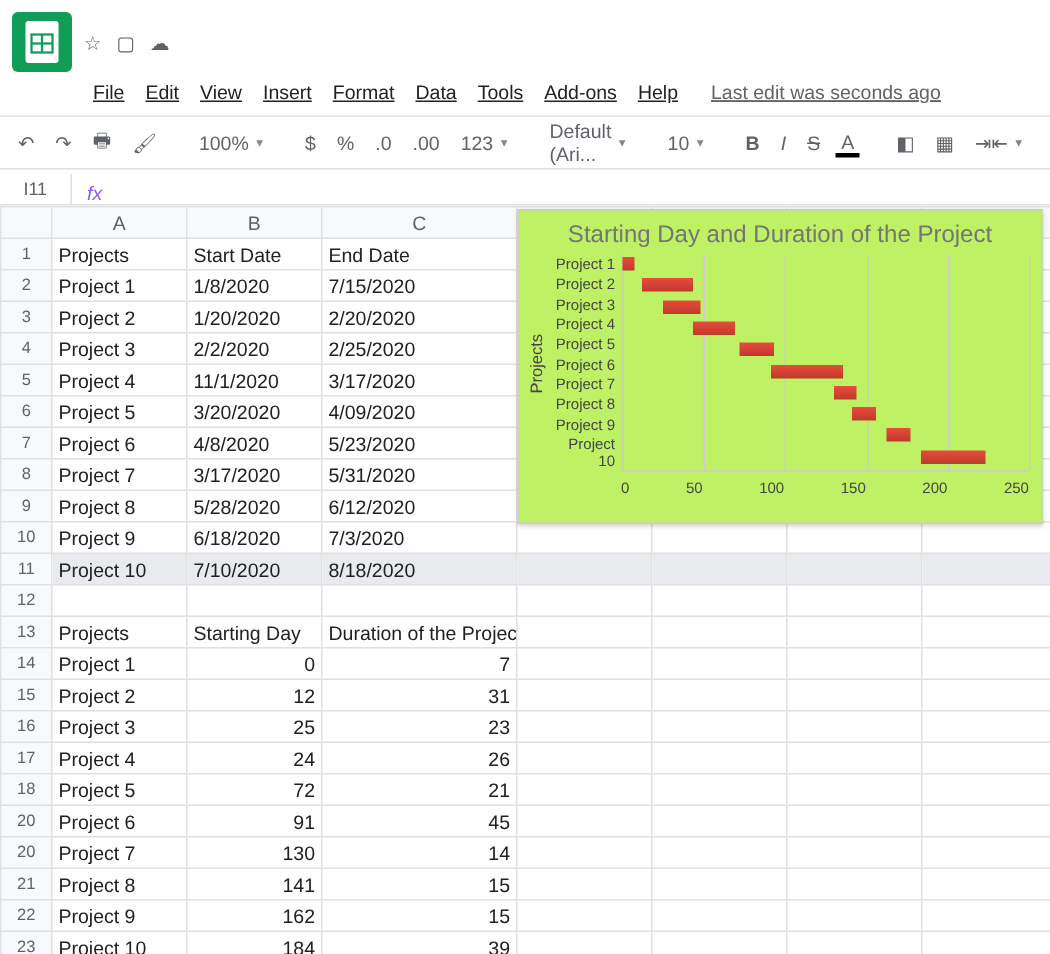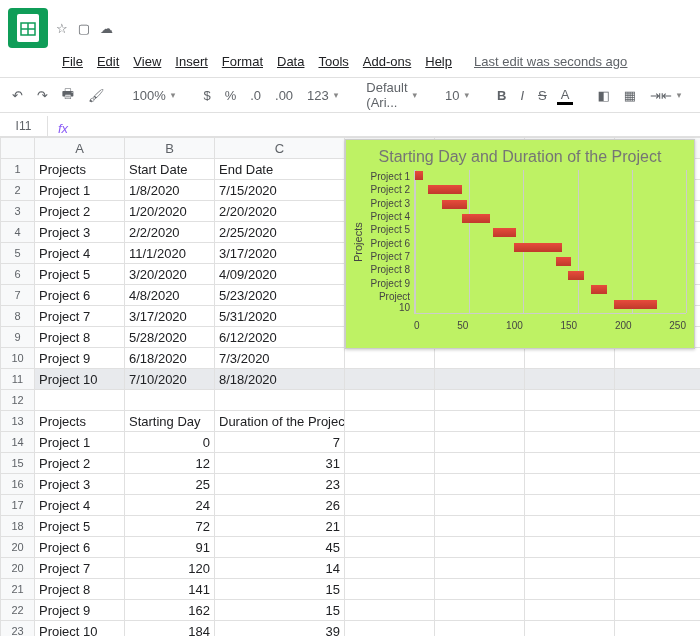--- a/index.html
+++ b/index.html
@@ -329,21 +329,21 @@
           <td class="num">91</td>
           <td class="num">45</td>
           <td></td>
           <td></td>
           <td></td>
           <td></td>
         </tr>
         <tr>
           <th>20</th>
           <td>Project 7</td>
-          <td class="num">120</td>
+          <td class="num">130</td>
           <td class="num">14</td>
           <td></td>
           <td></td>
           <td></td>
           <td></td>
         </tr>
         <tr>
           <th>21</th>
           <td>Project 8</td>
           <td class="num">141</td>

